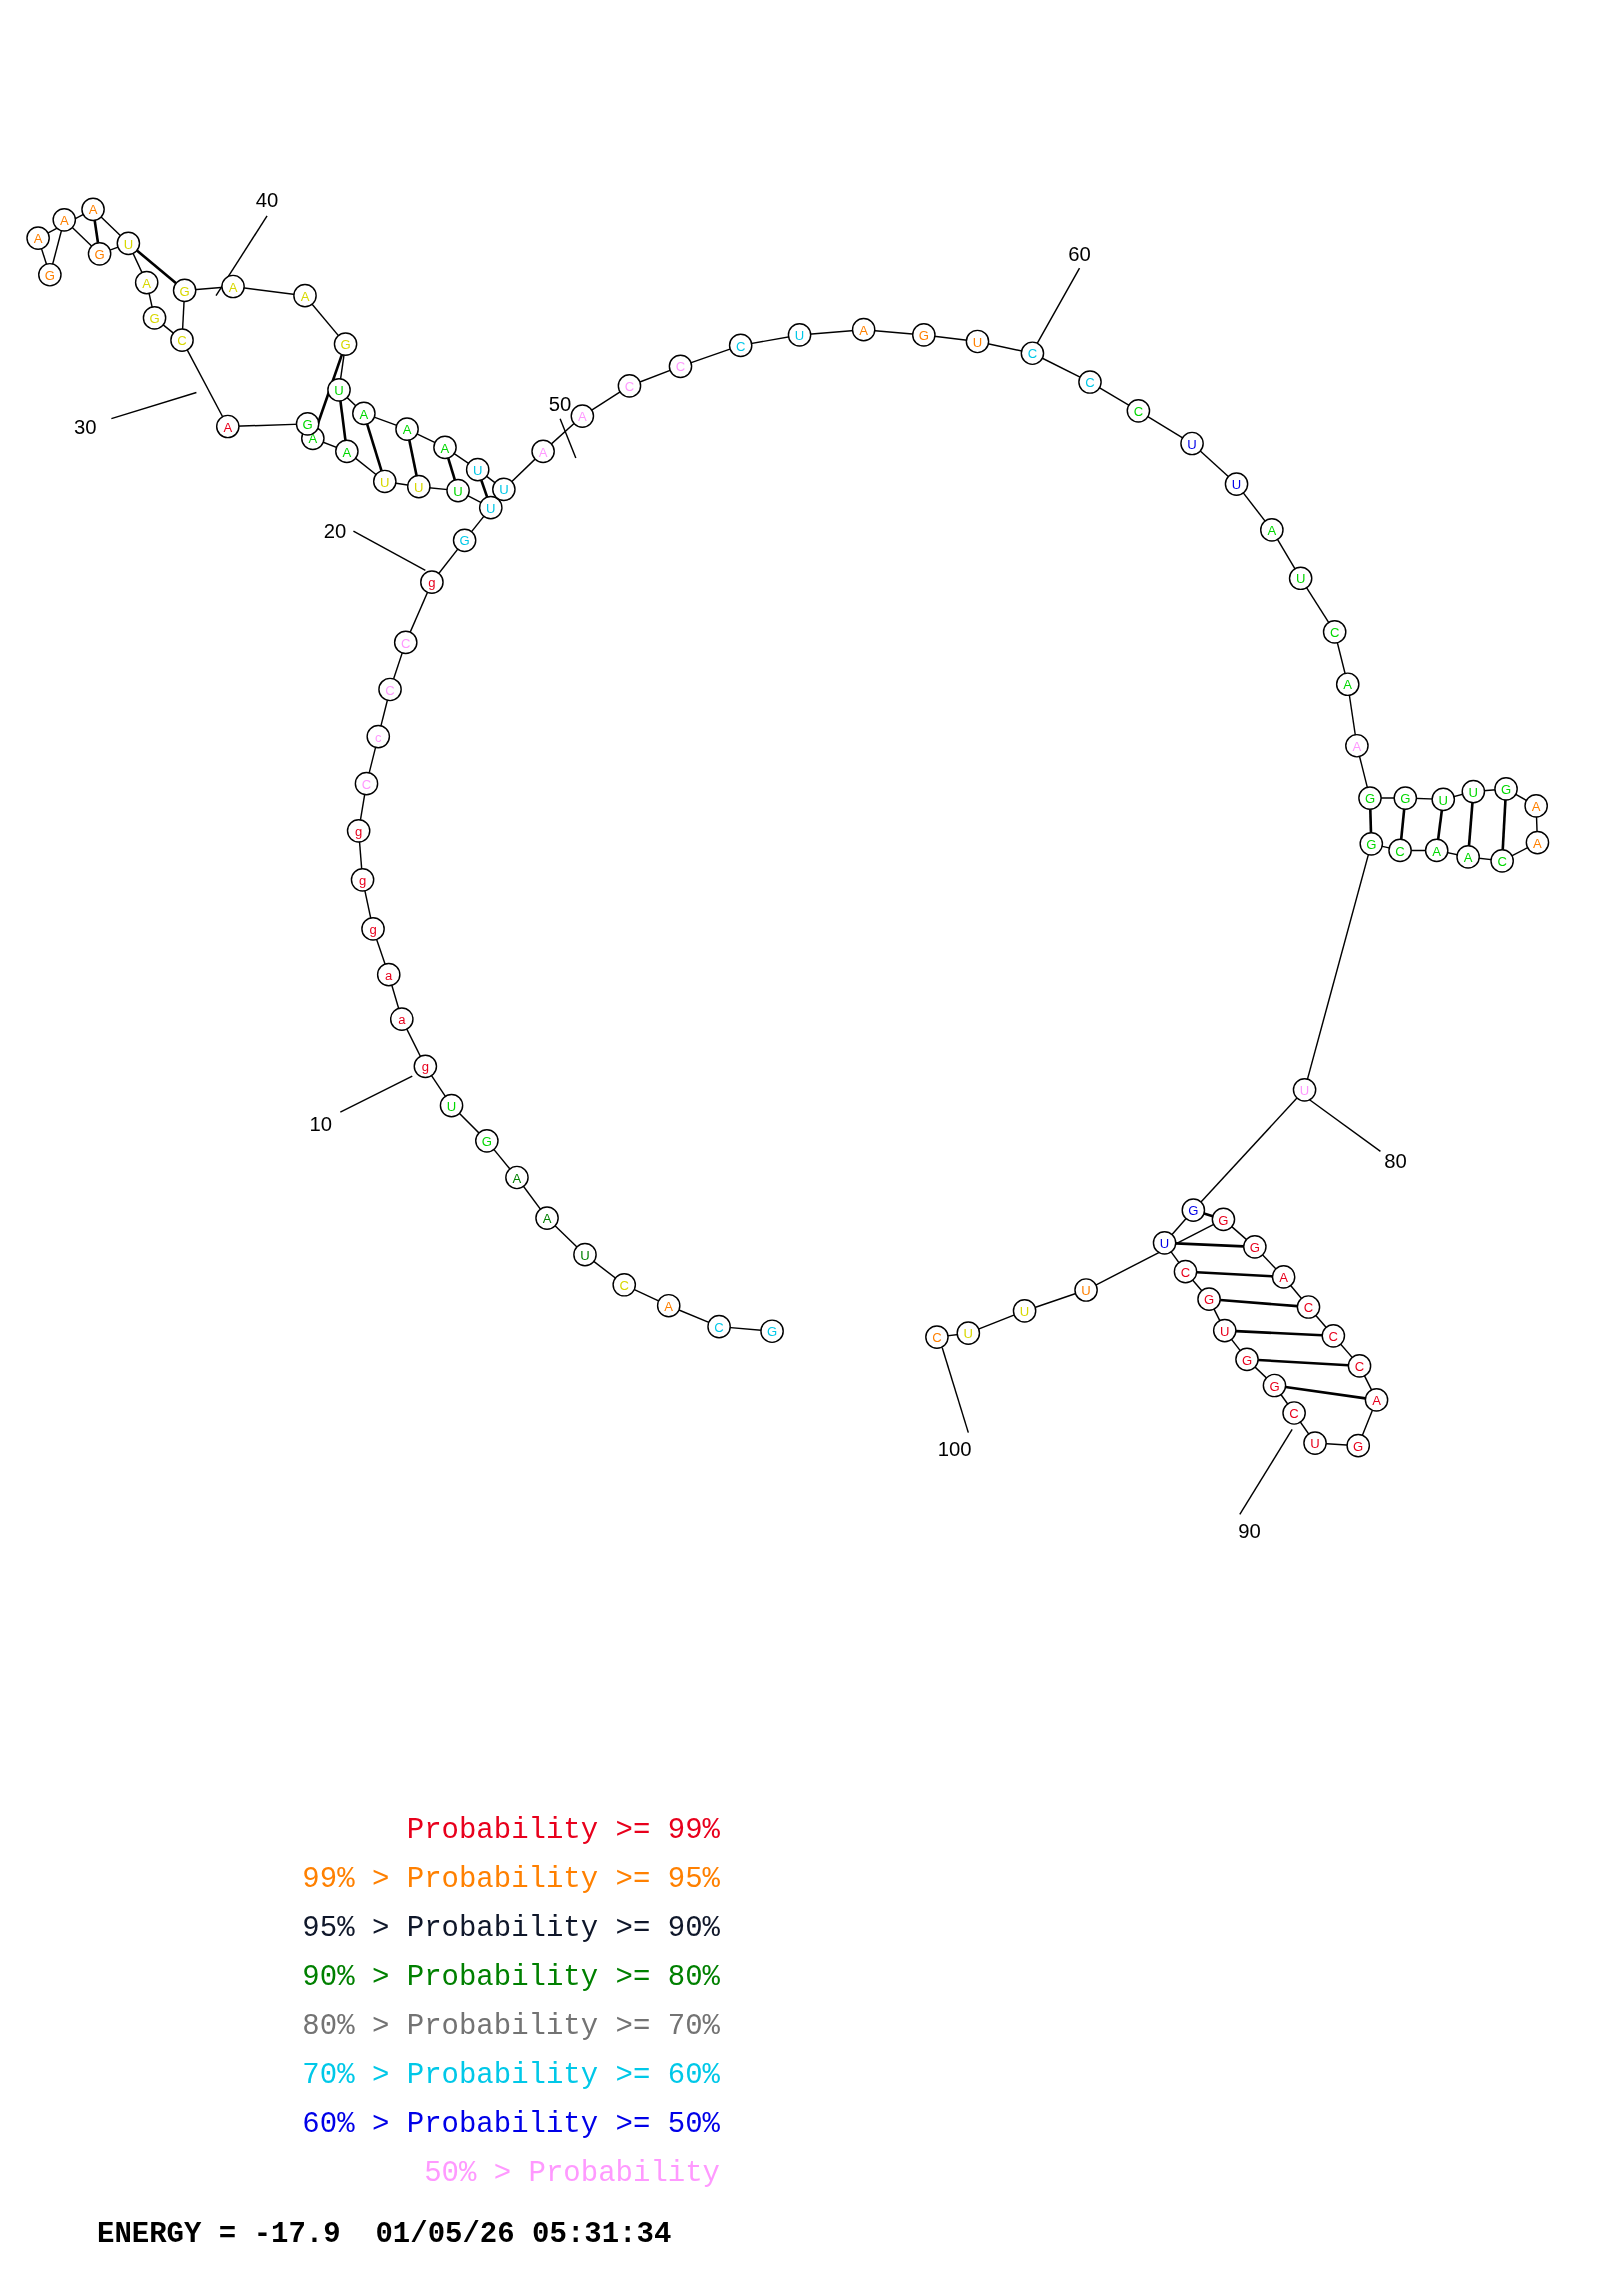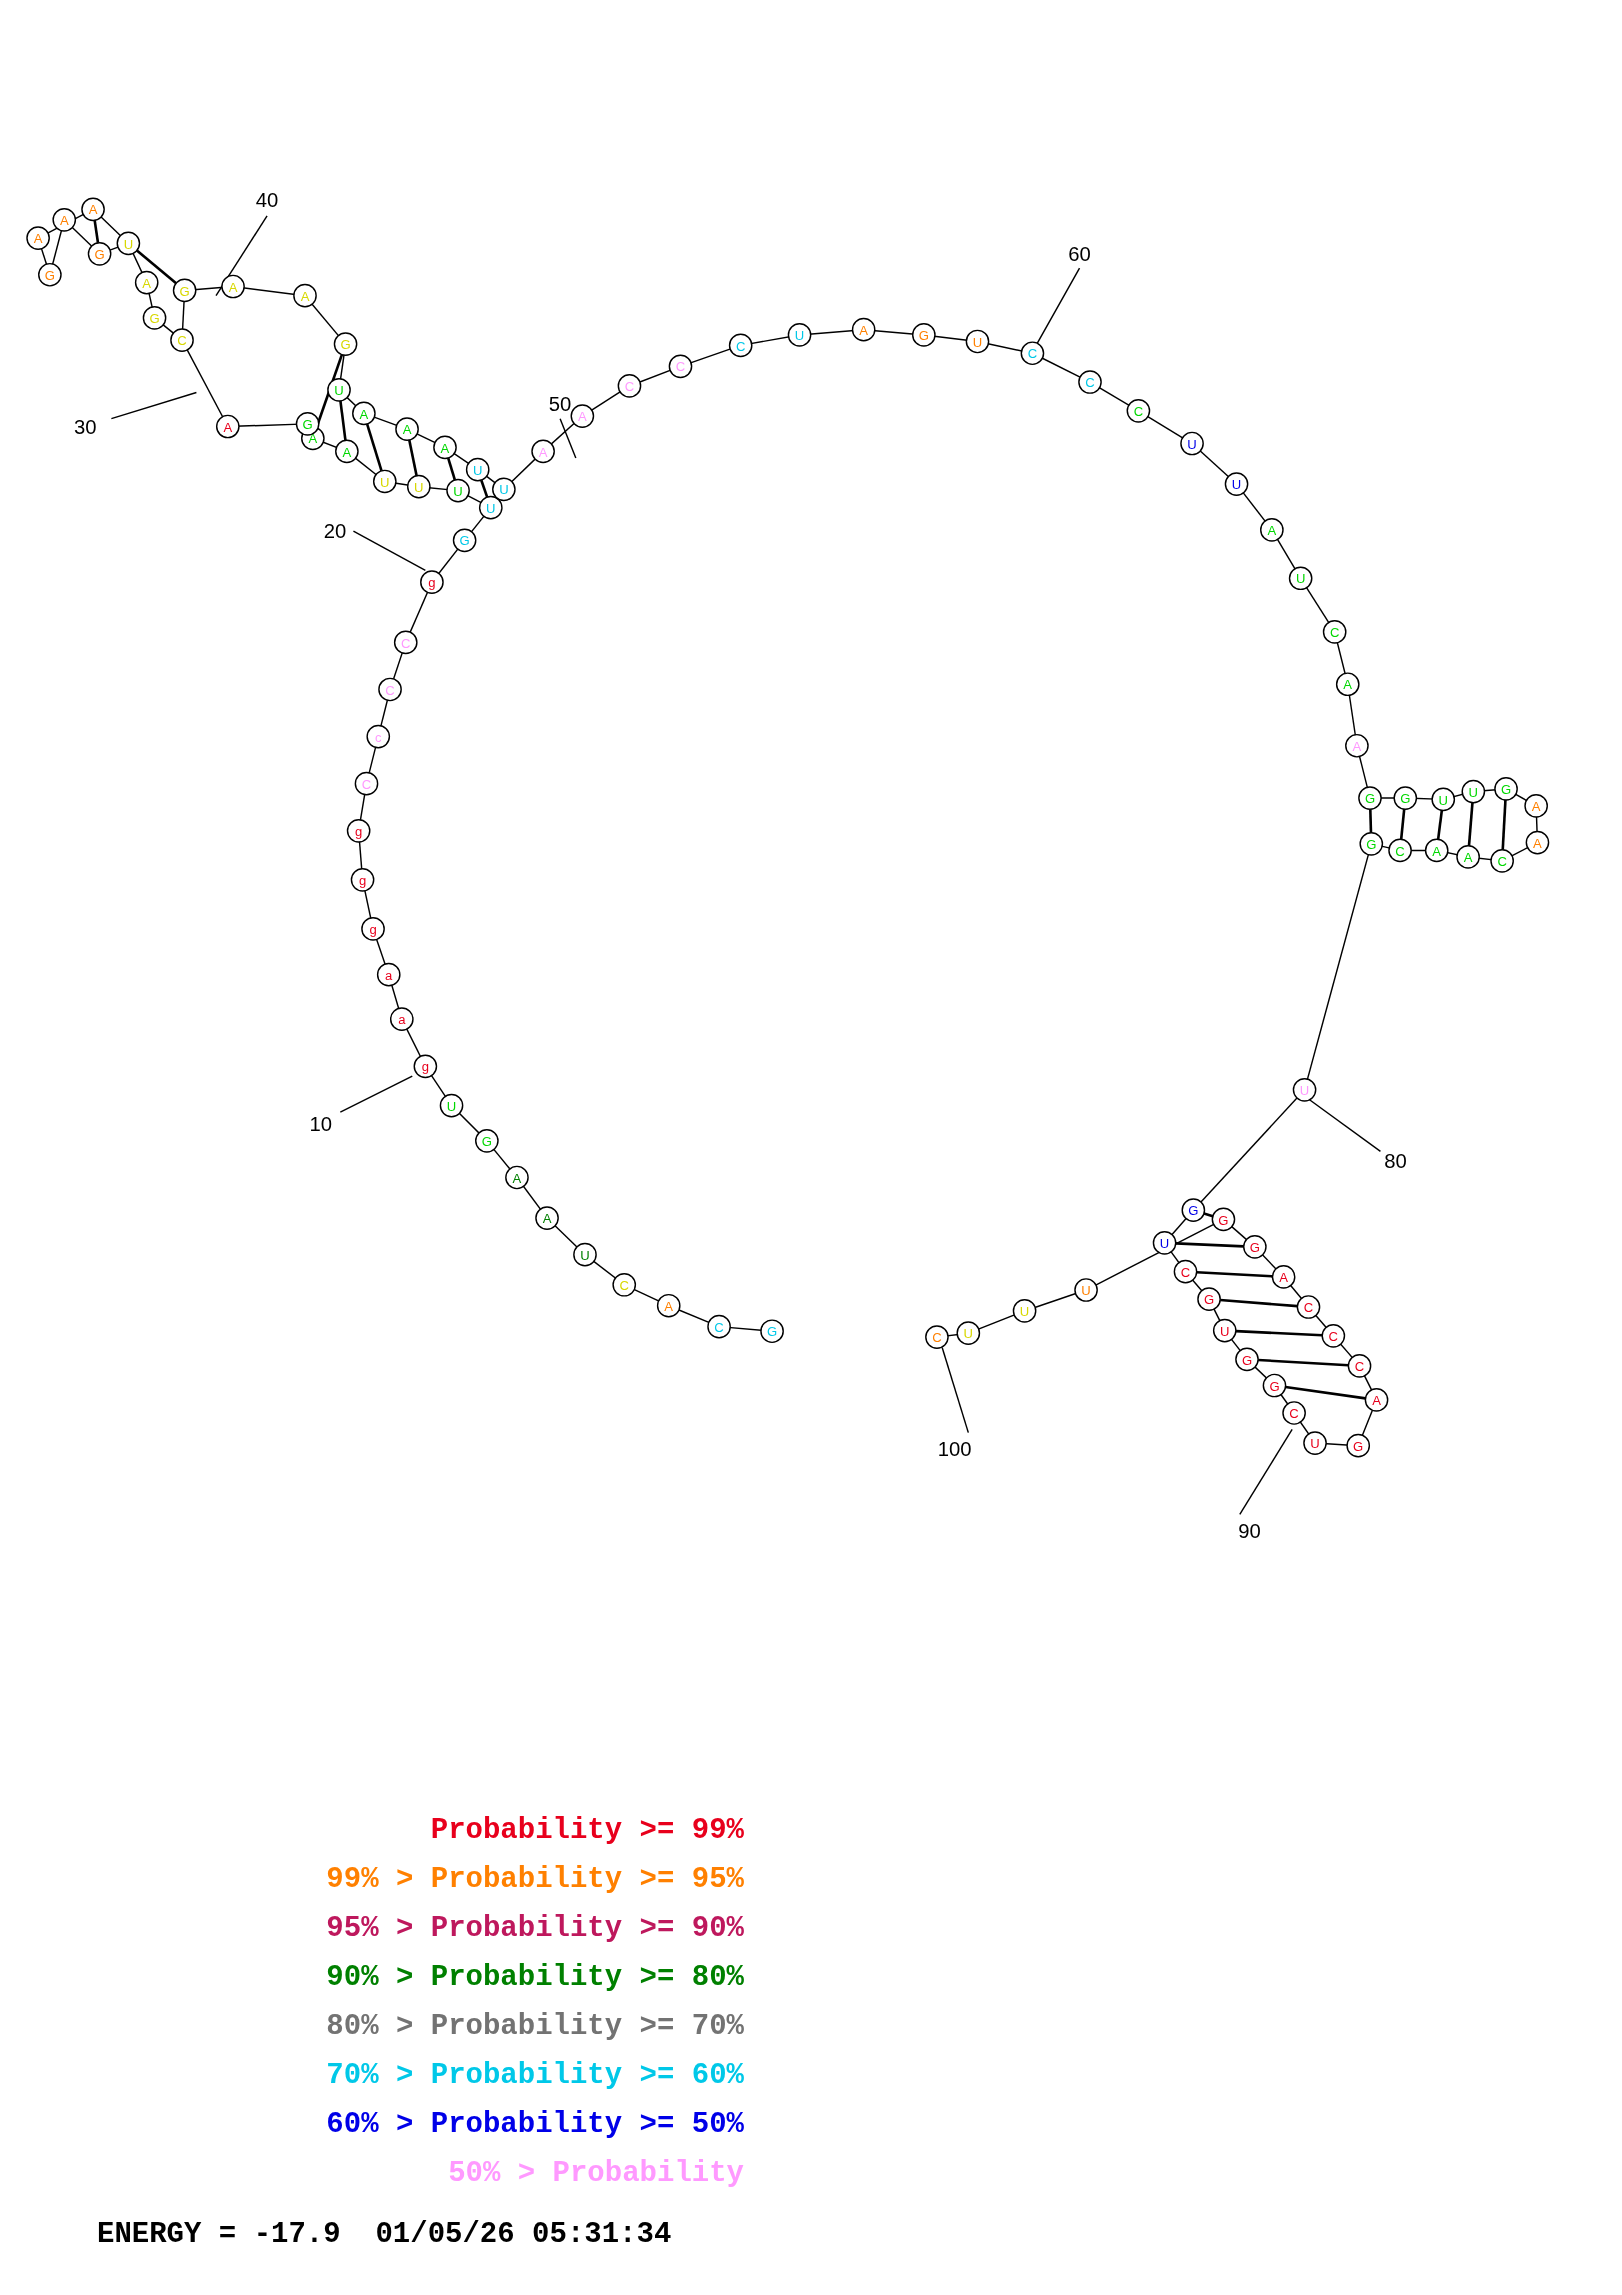--- a/index.html
+++ b/index.html
@@ -52,24 +52,23 @@
     text-anchor: middle;
     dominant-baseline: central;
   }
   #legend {
     position: absolute;
     left: 0;
     top: 1806px;
     width: 785px;
     font-family: "Liberation Mono", monospace;
     font-size: 29px;
-    font-weight: bold;
+    font-weight: normal;
     line-height: 49px;
     letter-spacing: 0px;
-    padding-left: 24px;
   }
   .legend-row {
     text-align: right;
     padding-right: 65px;
     white-space: pre;
   }
   #energy-line {
     position: absolute;
     left: 97px;
     top: 2218px;
@@ -635,21 +634,21 @@
       <text x="1650" y="388" class="tick-label">60</text>
       <text x="2133" y="1775" class="tick-label">80</text>
       <text x="1910" y="2340" class="tick-label">90</text>
       <text x="1459" y="2215" class="tick-label">100</text>
     </g>
 </svg>
 
 <div id="legend">
     <div class="legend-row" style="color: rgb(232, 0, 28);">Probability &gt;= 99%</div>
     <div class="legend-row" style="color: rgb(255, 128, 0); text-align: right;">99% &gt; Probability &gt;= 95%</div>
-    <div class="legend-row" style="color: #be185d;">95% &gt; Probability &gt;= 90%</div>
+    <div class="legend-row" style="color: #0f172a;">95% &gt; Probability &gt;= 90%</div>
     <div class="legend-row" style="color: rgb(0, 128, 0);">90% &gt; Probability &gt;= 80%</div>
     <div class="legend-row" style="color: #737373;">80% &gt; Probability &gt;= 70%</div>
     <div class="legend-row" style="color: rgb(0, 200, 232); margin-left: 13px;">70% &gt; Probability &gt;= 60%</div>
     <div class="legend-row" style="color: rgb(0, 0, 232); margin-left: 44px;">60% &gt; Probability &gt;= 50%</div>
     <div class="legend-row" style="color: rgb(255, 153, 255);">50% &gt; Probability</div>
   </div>
 
 <div id="energy-line">ENERGY = -17.9  01/05/26 05:31:34</div>
 
 

